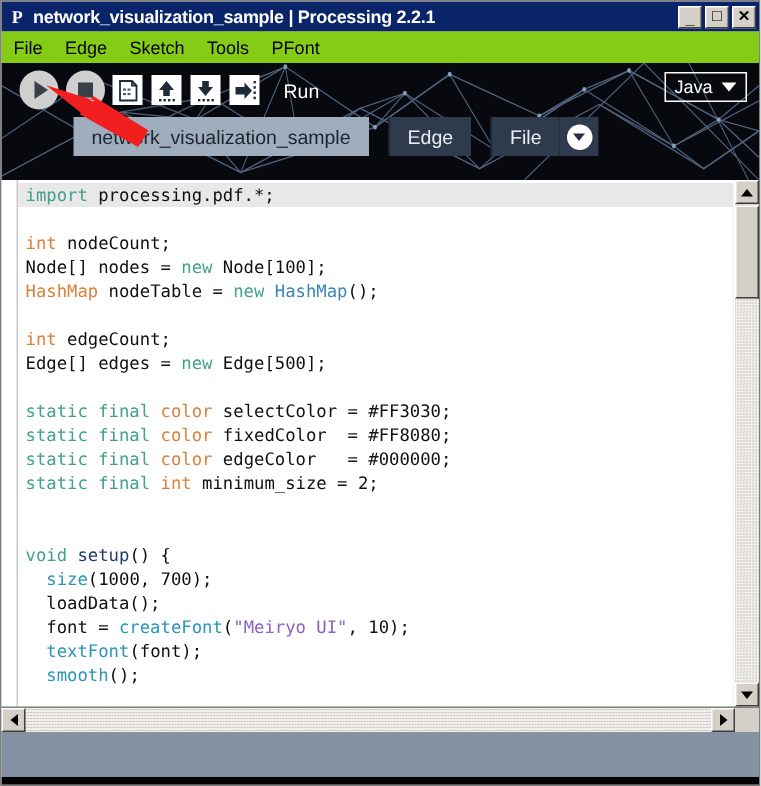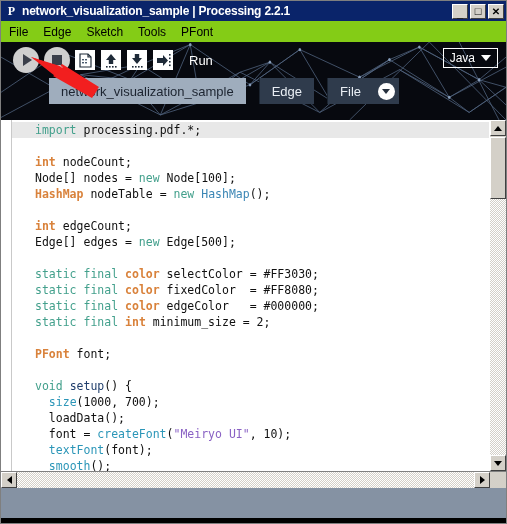--- a/index.html
+++ b/index.html
@@ -74,24 +74,24 @@
 
   
   .editwrap{position:relative;height:351px;background:#fff;
             display:flex;box-sizing:border-box;}
   .gutter{width:10px;background:#fff;border-right:1px solid #c9c9c9;
           flex:0 0 10px;}
   .code{flex:1;position:relative;overflow:hidden;
         font-family:"DejaVu Sans Mono","Liberation Mono",monospace;
         font-size:11.5px;line-height:16px;padding-top:2px;
         background:#fff;box-sizing:border-box;}
-  .cl{height:16px;white-space:pre;padding-left:23px;box-sizing:border-box;}
+  .cl{height:16px;white-space:pre;padding-left:5px;box-sizing:border-box;}
   .cl.hl{background:#e8e8e8;}
   .k-import{color:#43a08c;}
-  .k-type{color:#d9823b;font-weight:bold;}
+  .k-type{color:#d9823b;}
   .k-stat{color:#43a08c;}
   .k-new{color:#43a08c;}
   .k-cls{color:#3b86b5;}
   .k-fn{color:#2b96b8;}
   .k-def{color:#1f3d6b;font-weight:normal;}
   .k-str{color:#8a62c4;}
   .k-void{color:#43a08c;}
   .plain{color:#101010;}
 
   
@@ -288,21 +288,20 @@
         <div class="cl"><span class="k-type">HashMap</span><span class="plain"> nodeTable = </span><span class="k-new">new</span><span class="plain"> </span><span class="k-cls">HashMap</span><span class="plain">();</span></div>
         <div class="cl">&nbsp;</div>
         <div class="cl"><span class="k-type">int</span><span class="plain"> edgeCount;</span></div>
         <div class="cl"><span class="plain">Edge[] edges = </span><span class="k-new">new</span><span class="plain"> Edge[500];</span></div>
         <div class="cl">&nbsp;</div>
         <div class="cl"><span class="k-stat">static final</span><span class="plain"> </span><span class="k-type">color</span><span class="plain"> selectColor = #FF3030;</span></div>
         <div class="cl"><span class="k-stat">static final</span><span class="plain"> </span><span class="k-type">color</span><span class="plain"> fixedColor  = #FF8080;</span></div>
         <div class="cl"><span class="k-stat">static final</span><span class="plain"> </span><span class="k-type">color</span><span class="plain"> edgeColor   = #000000;</span></div>
         <div class="cl"><span class="k-stat">static final</span><span class="plain"> </span><span class="k-type">int</span><span class="plain"> minimum_size = 2;</span></div>
         <div class="cl">&nbsp;</div>
-        <div class="cl"><span class="k-type">PFont</span><span class="plain"> font;</span></div>
         <div class="cl">&nbsp;</div>
         <div class="cl"><span class="k-void">void</span><span class="plain"> </span><span class="k-def">setup</span><span class="plain">() {</span></div>
         <div class="cl"><span class="plain">  </span><span class="k-fn">size</span><span class="plain">(1000, 700);</span></div>
         <div class="cl"><span class="plain">  loadData();</span></div>
         <div class="cl"><span class="plain">  font = </span><span class="k-fn">createFont</span><span class="plain">(</span><span class="k-str">"Meiryo UI"</span><span class="plain">, 10);</span></div>
         <div class="cl"><span class="plain">  </span><span class="k-fn">textFont</span><span class="plain">(font);</span></div>
         <div class="cl"><span class="plain">  </span><span class="k-fn">smooth</span><span class="plain">();</span></div>
       </div>
     <div class="vsb">
       <div class="sbarrow">

